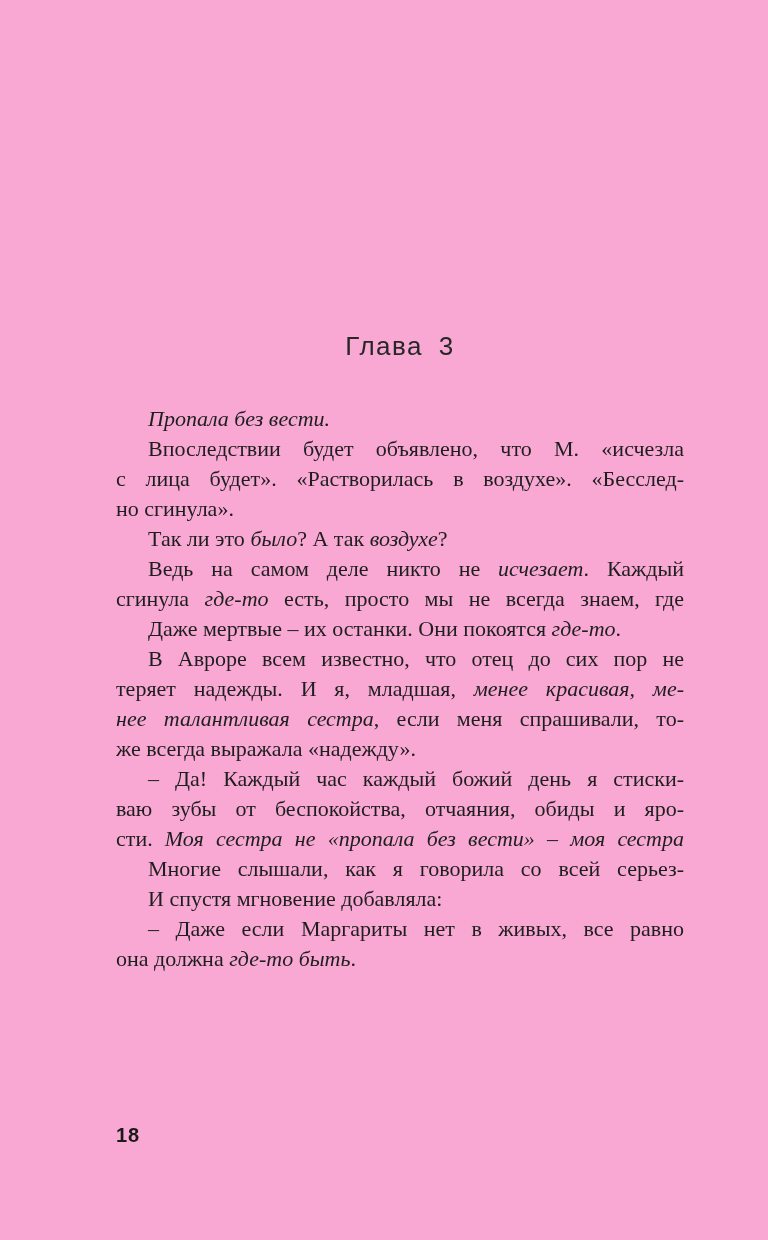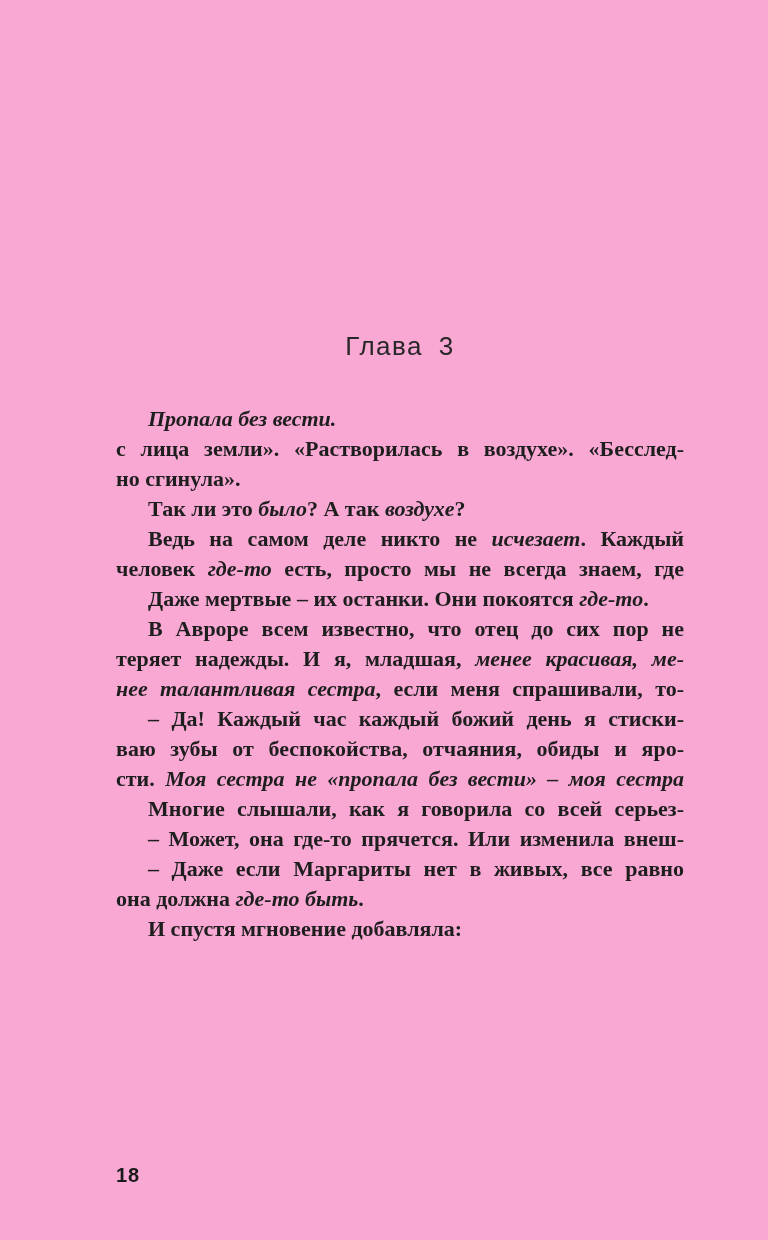--- a/index.html
+++ b/index.html
@@ -38,83 +38,83 @@
     font-size: 22px;
     line-height: 30px;
     color: #1e1e1e;
   }
   .paragraph { margin: 0; padding: 0; }
   .line {
     height: 30px;
     overflow: hidden;
     text-align: justify;
     text-align-last: justify;
-    font-weight: bold;
   }
   .line.last {
     text-align: left;
     text-align-last: left;
   }
   .line.indent { text-indent: 32px; }
   .seg { font-style: normal; }
   .seg-i { font-style: italic; }
   .page-number {
     position: absolute;
     left: 116px;
-    top: 1164px;
+    top: 1124px;
     font-family: "Liberation Sans", sans-serif;
     font-weight: 700;
     font-size: 20px;
     letter-spacing: 1px;
     color: #1a1a1a;
   }
 </style>
 </head>
 <body>
 
 <div class="page">
   <div class="chapter-heading">Глава 3</div>
 
   <div class="body-text">
       <div class="paragraph">
         <div class="line last indent"><span class="seg-i">Пропала без вести.</span></div>
       </div>
       <div class="paragraph">
-        <div class="line"><span class="seg">с лица земли». «Растворилась в воздухе». «Бесслед-</span></div>
+        <div class="line indent"><span class="seg">Впоследствии будет объявлено, что М. «исчезла</span></div>
+        <div class="line"><span class="seg">с лица будет». «Растворилась в воздухе». «Бесслед-</span></div>
         <div class="line last"><span class="seg">но сгинула».</span></div>
       </div>
       <div class="paragraph">
         <div class="line last indent"><span class="seg">Так ли это </span><span class="seg-i">было</span><span class="seg">? А так </span><span class="seg-i">воздухе</span><span class="seg">?</span></div>
       </div>
       <div class="paragraph">
         <div class="line indent"><span class="seg">Ведь на самом деле никто не </span><span class="seg-i">исчезает</span><span class="seg">. Каждый</span></div>
-        <div class="line"><span class="seg">человек </span><span class="seg-i">где-то</span><span class="seg"> есть, просто мы не всегда знаем, где</span></div>
+        <div class="line"><span class="seg">сгинула </span><span class="seg-i">где-то</span><span class="seg"> есть, просто мы не всегда знаем, где</span></div>
       </div>
       <div class="paragraph">
         <div class="line last indent"><span class="seg">Даже мертвые – их останки. Они покоятся </span><span class="seg-i">где-то</span><span class="seg">.</span></div>
       </div>
       <div class="paragraph">
         <div class="line indent"><span class="seg">В Авроре всем известно, что отец до сих пор не</span></div>
         <div class="line"><span class="seg">теряет надежды. И я, младшая, </span><span class="seg-i">менее красивая, ме-</span></div>
         <div class="line"><span class="seg-i">нее талантливая сестра</span><span class="seg">, если меня спрашивали, то-</span></div>
+        <div class="line last"><span class="seg">же всегда выражала «надежду».</span></div>
       </div>
       <div class="paragraph">
         <div class="line indent"><span class="seg">– Да! Каждый час каждый божий день я стиски-</span></div>
         <div class="line"><span class="seg">ваю зубы от беспокойства, отчаяния, обиды и яро-</span></div>
         <div class="line"><span class="seg">сти. </span><span class="seg-i">Моя сестра не «пропала без вести» – моя сестра</span></div>
       </div>
       <div class="paragraph">
         <div class="line indent"><span class="seg">Многие слышали, как я говорила со всей серьез-</span></div>
       </div>
       <div class="paragraph">
-        <div class="line indent"><span class="seg">– Может, она где-то прячется. Или изменила внеш-</span></div>
+      </div>
+      <div class="paragraph">
+        <div class="line last indent"><span class="seg">И спустя мгновение добавляла:</span></div>
       </div>
       <div class="paragraph">
         <div class="line indent"><span class="seg">– Даже если Маргариты нет в живых, все равно</span></div>
         <div class="line last"><span class="seg">она должна </span><span class="seg-i">где-то быть</span><span class="seg">.</span></div>
-      </div>
-      <div class="paragraph">
-        <div class="line last indent"><span class="seg">И спустя мгновение добавляла:</span></div>
       </div>
     </div>
 
   <div class="page-number">18</div>
 </div>
 
 </body></html>

